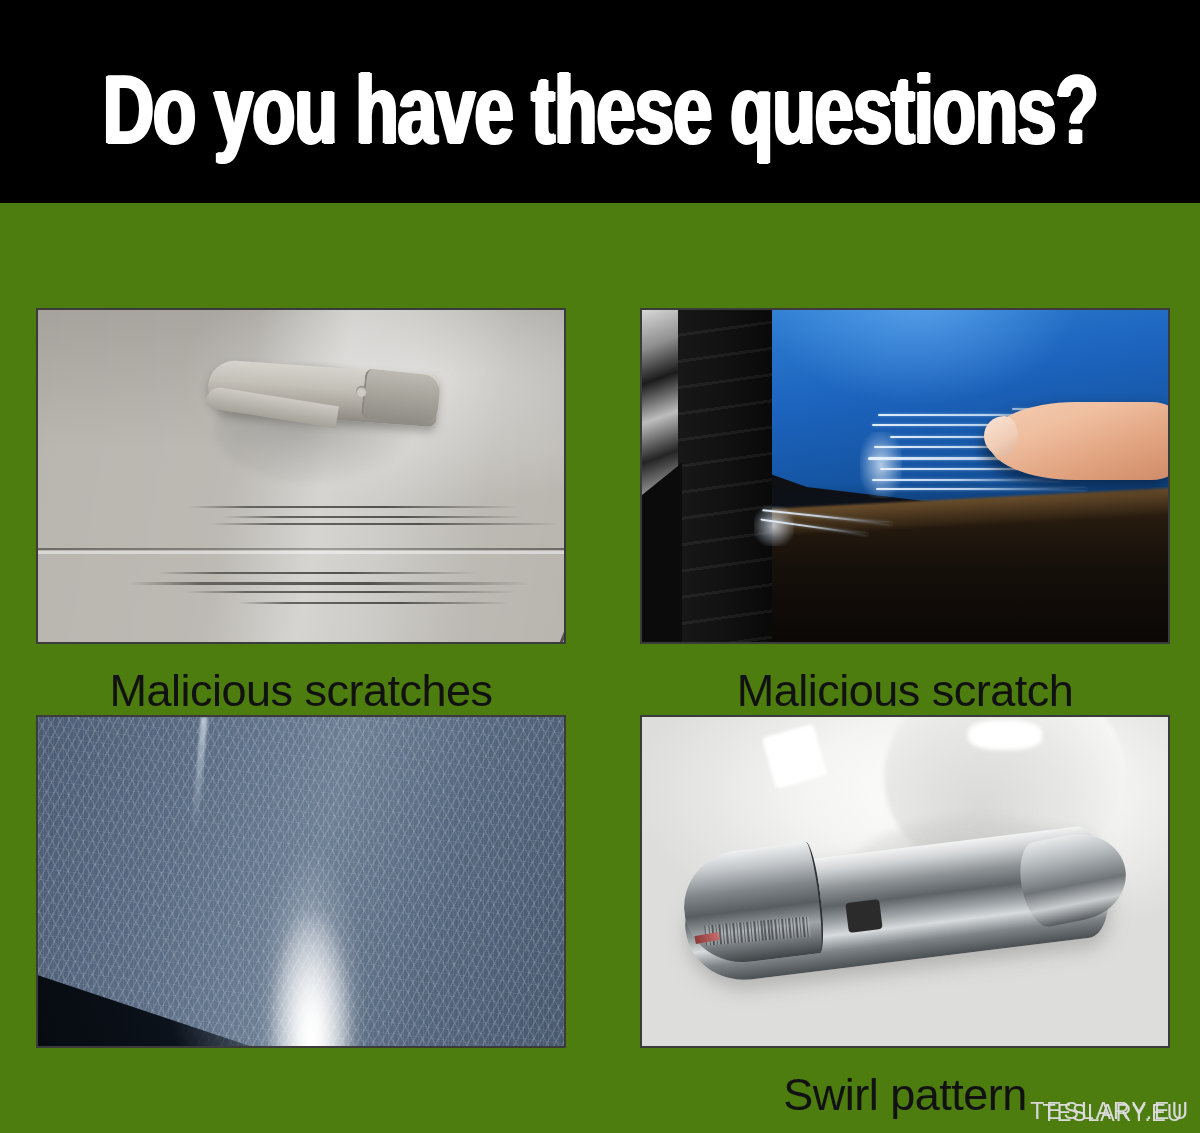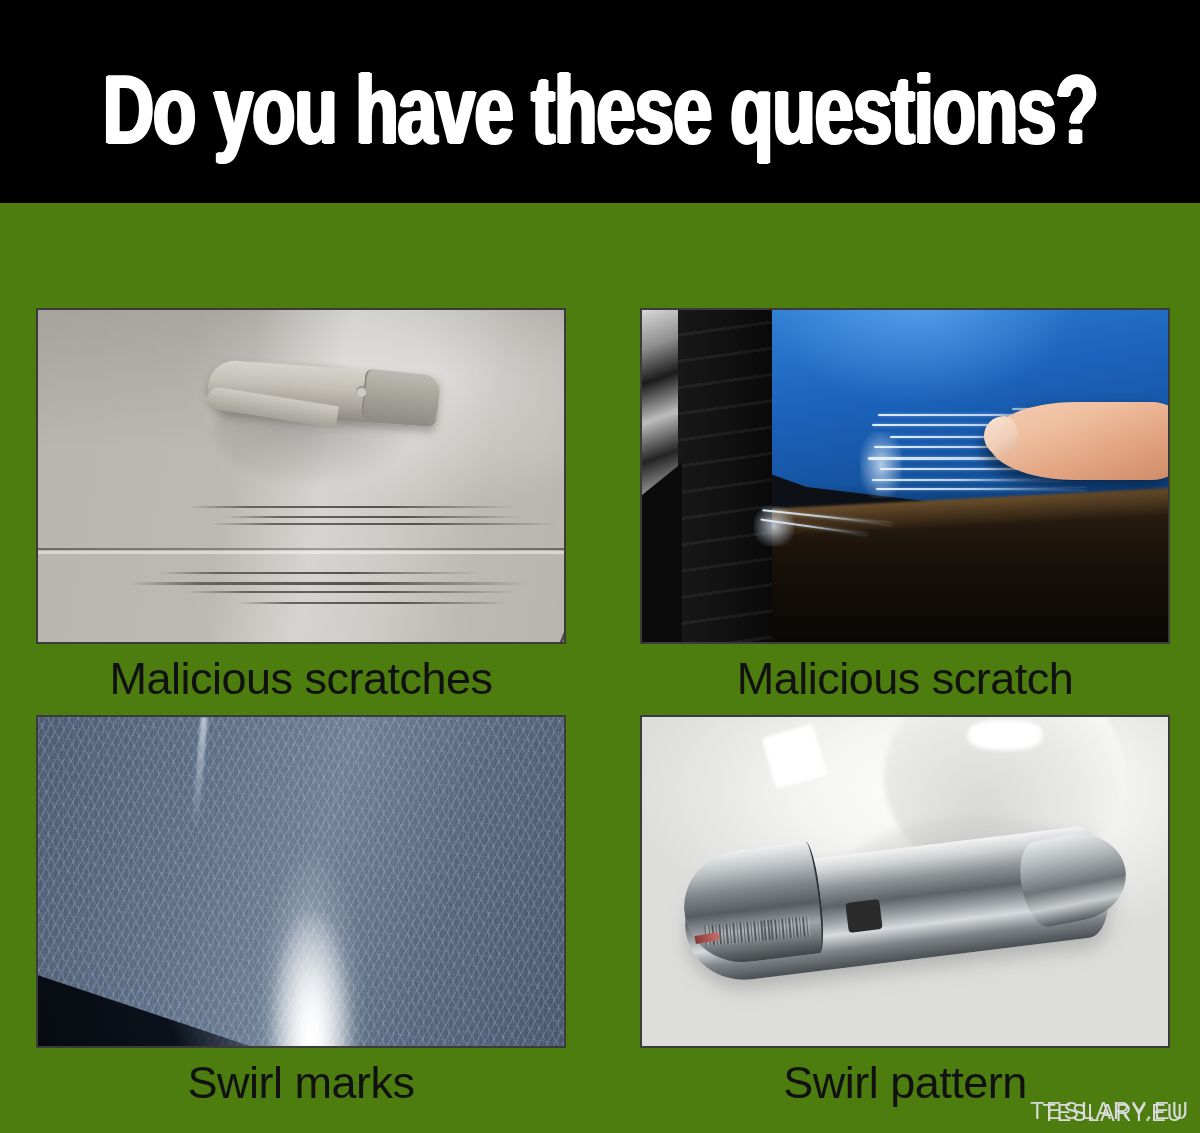--- a/index.html
+++ b/index.html
@@ -71,21 +71,21 @@
   }
   .card.row2 .thumb { height: 333px; }
 
   .caption {
     width: 530px;
     text-align: center;
     font-family: "Liberation Sans", sans-serif;
     font-size: 45px;
     color: #111111;
     line-height: 1.0;
-    padding-top: 12px;
+    padding-top: 24px;
     letter-spacing: -0.5px;
   }
 
   
   .p1 { position: absolute; inset: 0; background: #b9b6b0; }
   .p1-sheen {
     position: absolute; inset: 0;
     background:
       linear-gradient(100deg,
         rgba(255,255,255,0.00) 0%,
@@ -447,21 +447,20 @@
       <div class="thumb">
         <div class="p3">
           <div class="p3-base"></div>
           <div class="p3-speckle"></div>
           <div class="p3-streak"></div>
           <div class="p3-glare"></div>
           <div class="p3-glare2"></div>
           <div class="p3-darkcorner"></div>
         </div>
       </div>
-      <div class="caption">Swirl marks</div>
     </div>
 
     <div class="card row2">
       <div class="thumb">
         <div class="p4">
           <div class="p4-base"></div>
           <div class="p4-cup"></div>
           <div class="p4-cup-shadow"></div>
           <div class="p4-hl1"></div>
           <div class="p4-hl2"></div>

